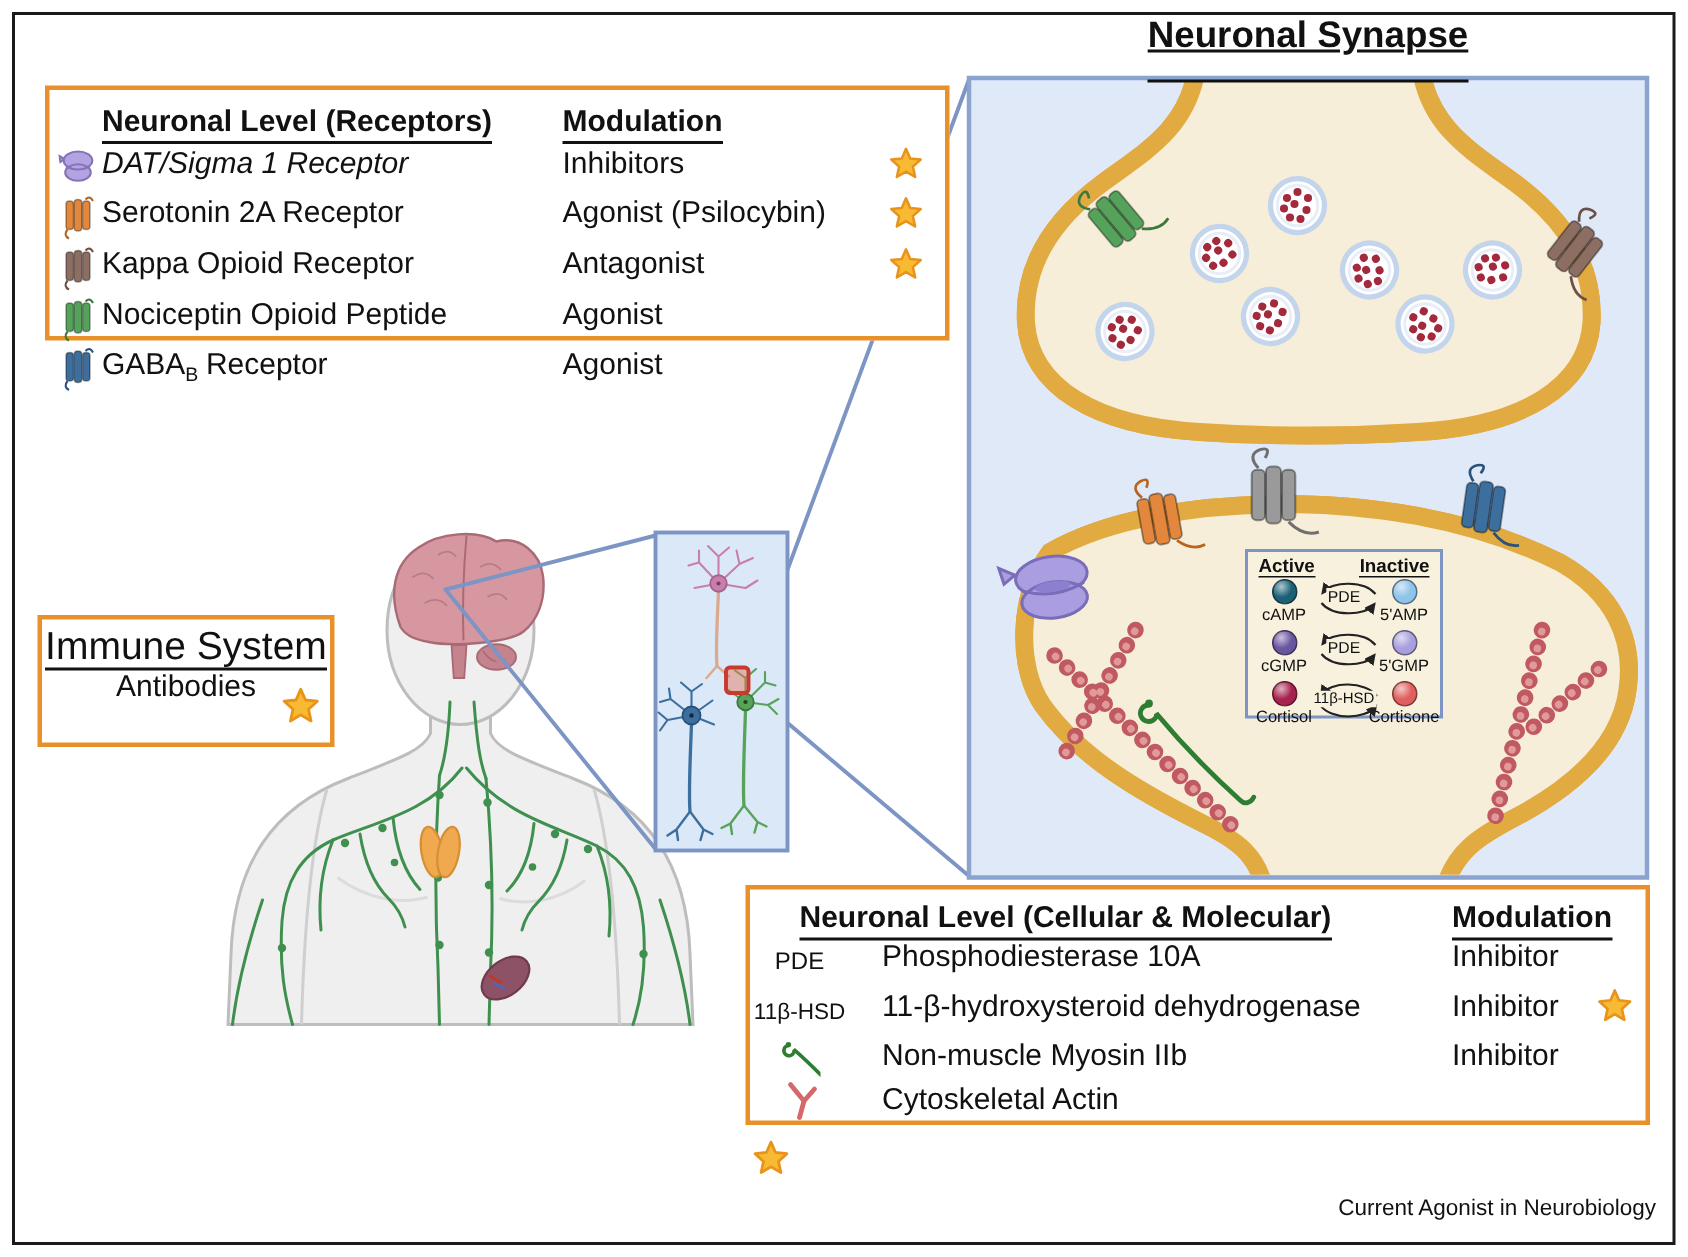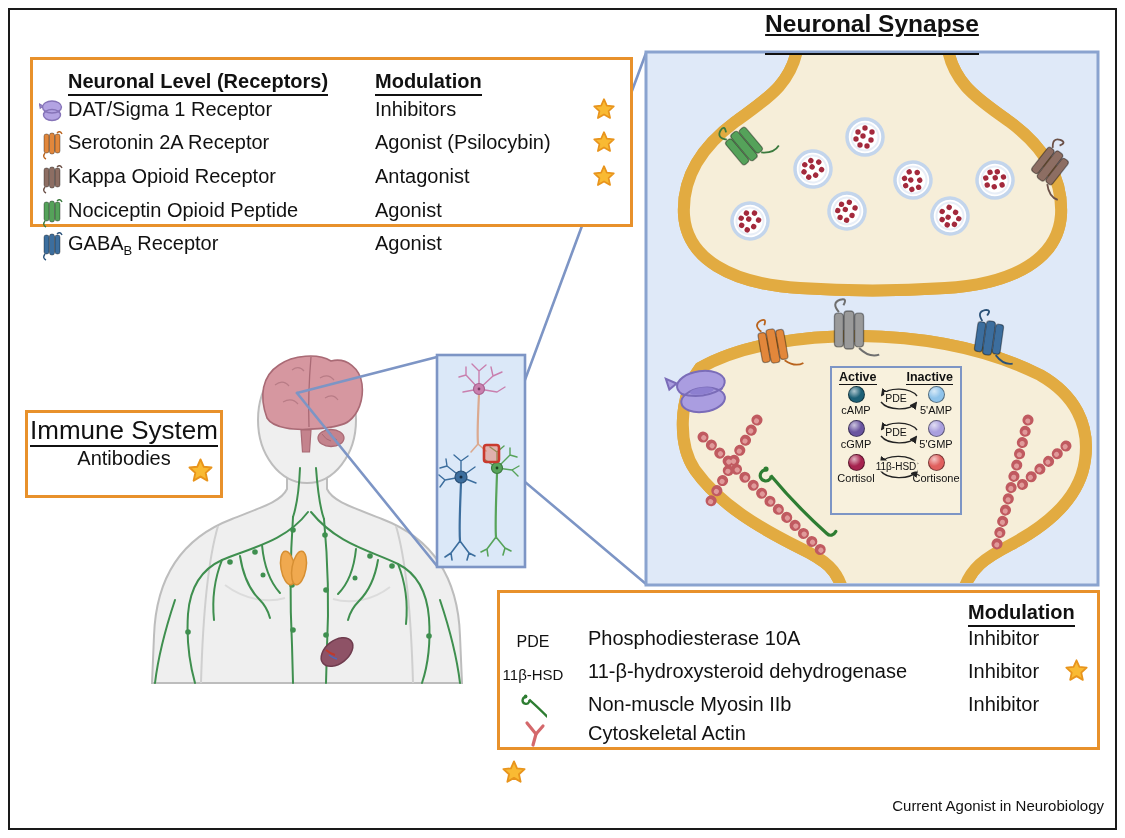--- a/index.html
+++ b/index.html
@@ -23,21 +23,21 @@
   #journal{position:absolute;right:21px;top:797px;font-size:15px;}
   #legend-text{position:absolute;left:533px;top:757px;font-size:23px;white-space:nowrap;}
 
   
   #immune-box{left:25px;top:410px;width:198px;height:88px;text-align:center;}
   #immune-title{font-size:26px;font-weight:normal;margin-top:2px;}
   #immune-title span{border-bottom:2.5px solid #111;}
   .immune-line{font-size:20px;line-height:24px;}
 
   
-  #inset{position:absolute;left:830px;top:366px;width:132px;height:149px;background:#f8f1dd;
+  #inset{position:absolute;left:830px;top:366px;width:132px;height:113px;background:#f8f1dd;
      border:2.5px solid #7d95c5;box-sizing:border-box;padding:2px 3px 0 3px;}
   .ihead{display:flex;justify-content:space-between;padding:0 4px;font-size:12.5px;font-weight:bold;}
   .ihead span{border-bottom:1.5px solid #111;}
   .irow{display:flex;align-items:flex-start;height:33px;margin-top:1px;}
   .ichem{width:42px;display:flex;flex-direction:column;align-items:center;}
   .sph{width:17px;height:17px;border-radius:50%;border:1px solid rgba(0,0,0,.45);box-sizing:border-box;
        background-image:radial-gradient(circle at 35% 28%, rgba(255,255,255,.65), rgba(255,255,255,0) 48%);}
   .sp1a{background-color:#1d6076}.sp1i{background-color:#8fc3ea}
   .sp2a{background-color:#6a55a0}.sp2i{background-color:#a99fde}
   .sp3a{background-color:#a6234f}.sp3i{background-color:#e0605e}
@@ -278,21 +278,21 @@
 
     <div>
       <svg class="cell" style="left:6px;top:38px;" width="26" height="26" viewBox="0 0 26 26">
         <g fill="#b3a3e2" stroke="#8674b8" stroke-width="1.4">
           <path d="M4,8 l-3.5,-2 l0.8,4 z"></path>
           <ellipse cx="13" cy="9" rx="9.5" ry="6"></ellipse>
           <ellipse cx="13" cy="17" rx="8.5" ry="5.5"></ellipse>
           <path d="M5,13 q8,4 16,0" fill="none"></path>
         </g>
       </svg>
-      <div class="cell" style="left:35px;top:36px;">DAT/Sigma 1 Receptor</div>
+      <div class="cell" style="left:35px;top:36px;font-style:italic;">DAT/Sigma 1 Receptor</div>
       <div class="cell" style="left:342px;top:36px;">Inhibitors</div>
       <svg class="cell" style="left:559px;top:37px;" width="24" height="24" viewBox="0 0 24 24">
           <use href="#star"></use>
         </svg>
     </div>
 
     <div>
       <svg class="cell" style="left:8px;top:70px;" width="22" height="30" viewBox="0 0 20 30">
         <use href="#gpcr-mini" fill="#e2873b" color="#b9631d"></use>
         </svg>
@@ -395,20 +395,21 @@
         <span class="ienz" style="font-size:10px">11β-HSD</span>
       </div>
       <div class="ichem">
           <span class="sph sp3i"></span>
         <span class="ilab">Cortisone</span>
         </div>
     </div>
   </div>
 
   <div class="obox" style="left:497px;top:590px;width:603px;height:160px;">
+    <div class="cell hdr" style="left:33px;top:6px;">Neuronal Level (Cellular &amp; Molecular)</div>
     <div class="cell hdr" style="left:468px;top:6px;">Modulation</div>
 
     <div>
       <div class="cell icolab" style="left:0;top:36px;width:66px;text-align:center;">PDE</div>
       <div class="cell" style="left:88px;top:32px;">Phosphodiesterase 10A</div>
       <div class="cell" style="left:468px;top:32px;">Inhibitor</div>
     </div>
     <div>
       <div class="cell icolab" style="left:0;top:69px;width:66px;text-align:center;font-size:15px;">11β-HSD</div>
       <div class="cell" style="left:88px;top:65px;">11-β-hydroxysteroid dehydrogenase</div>

